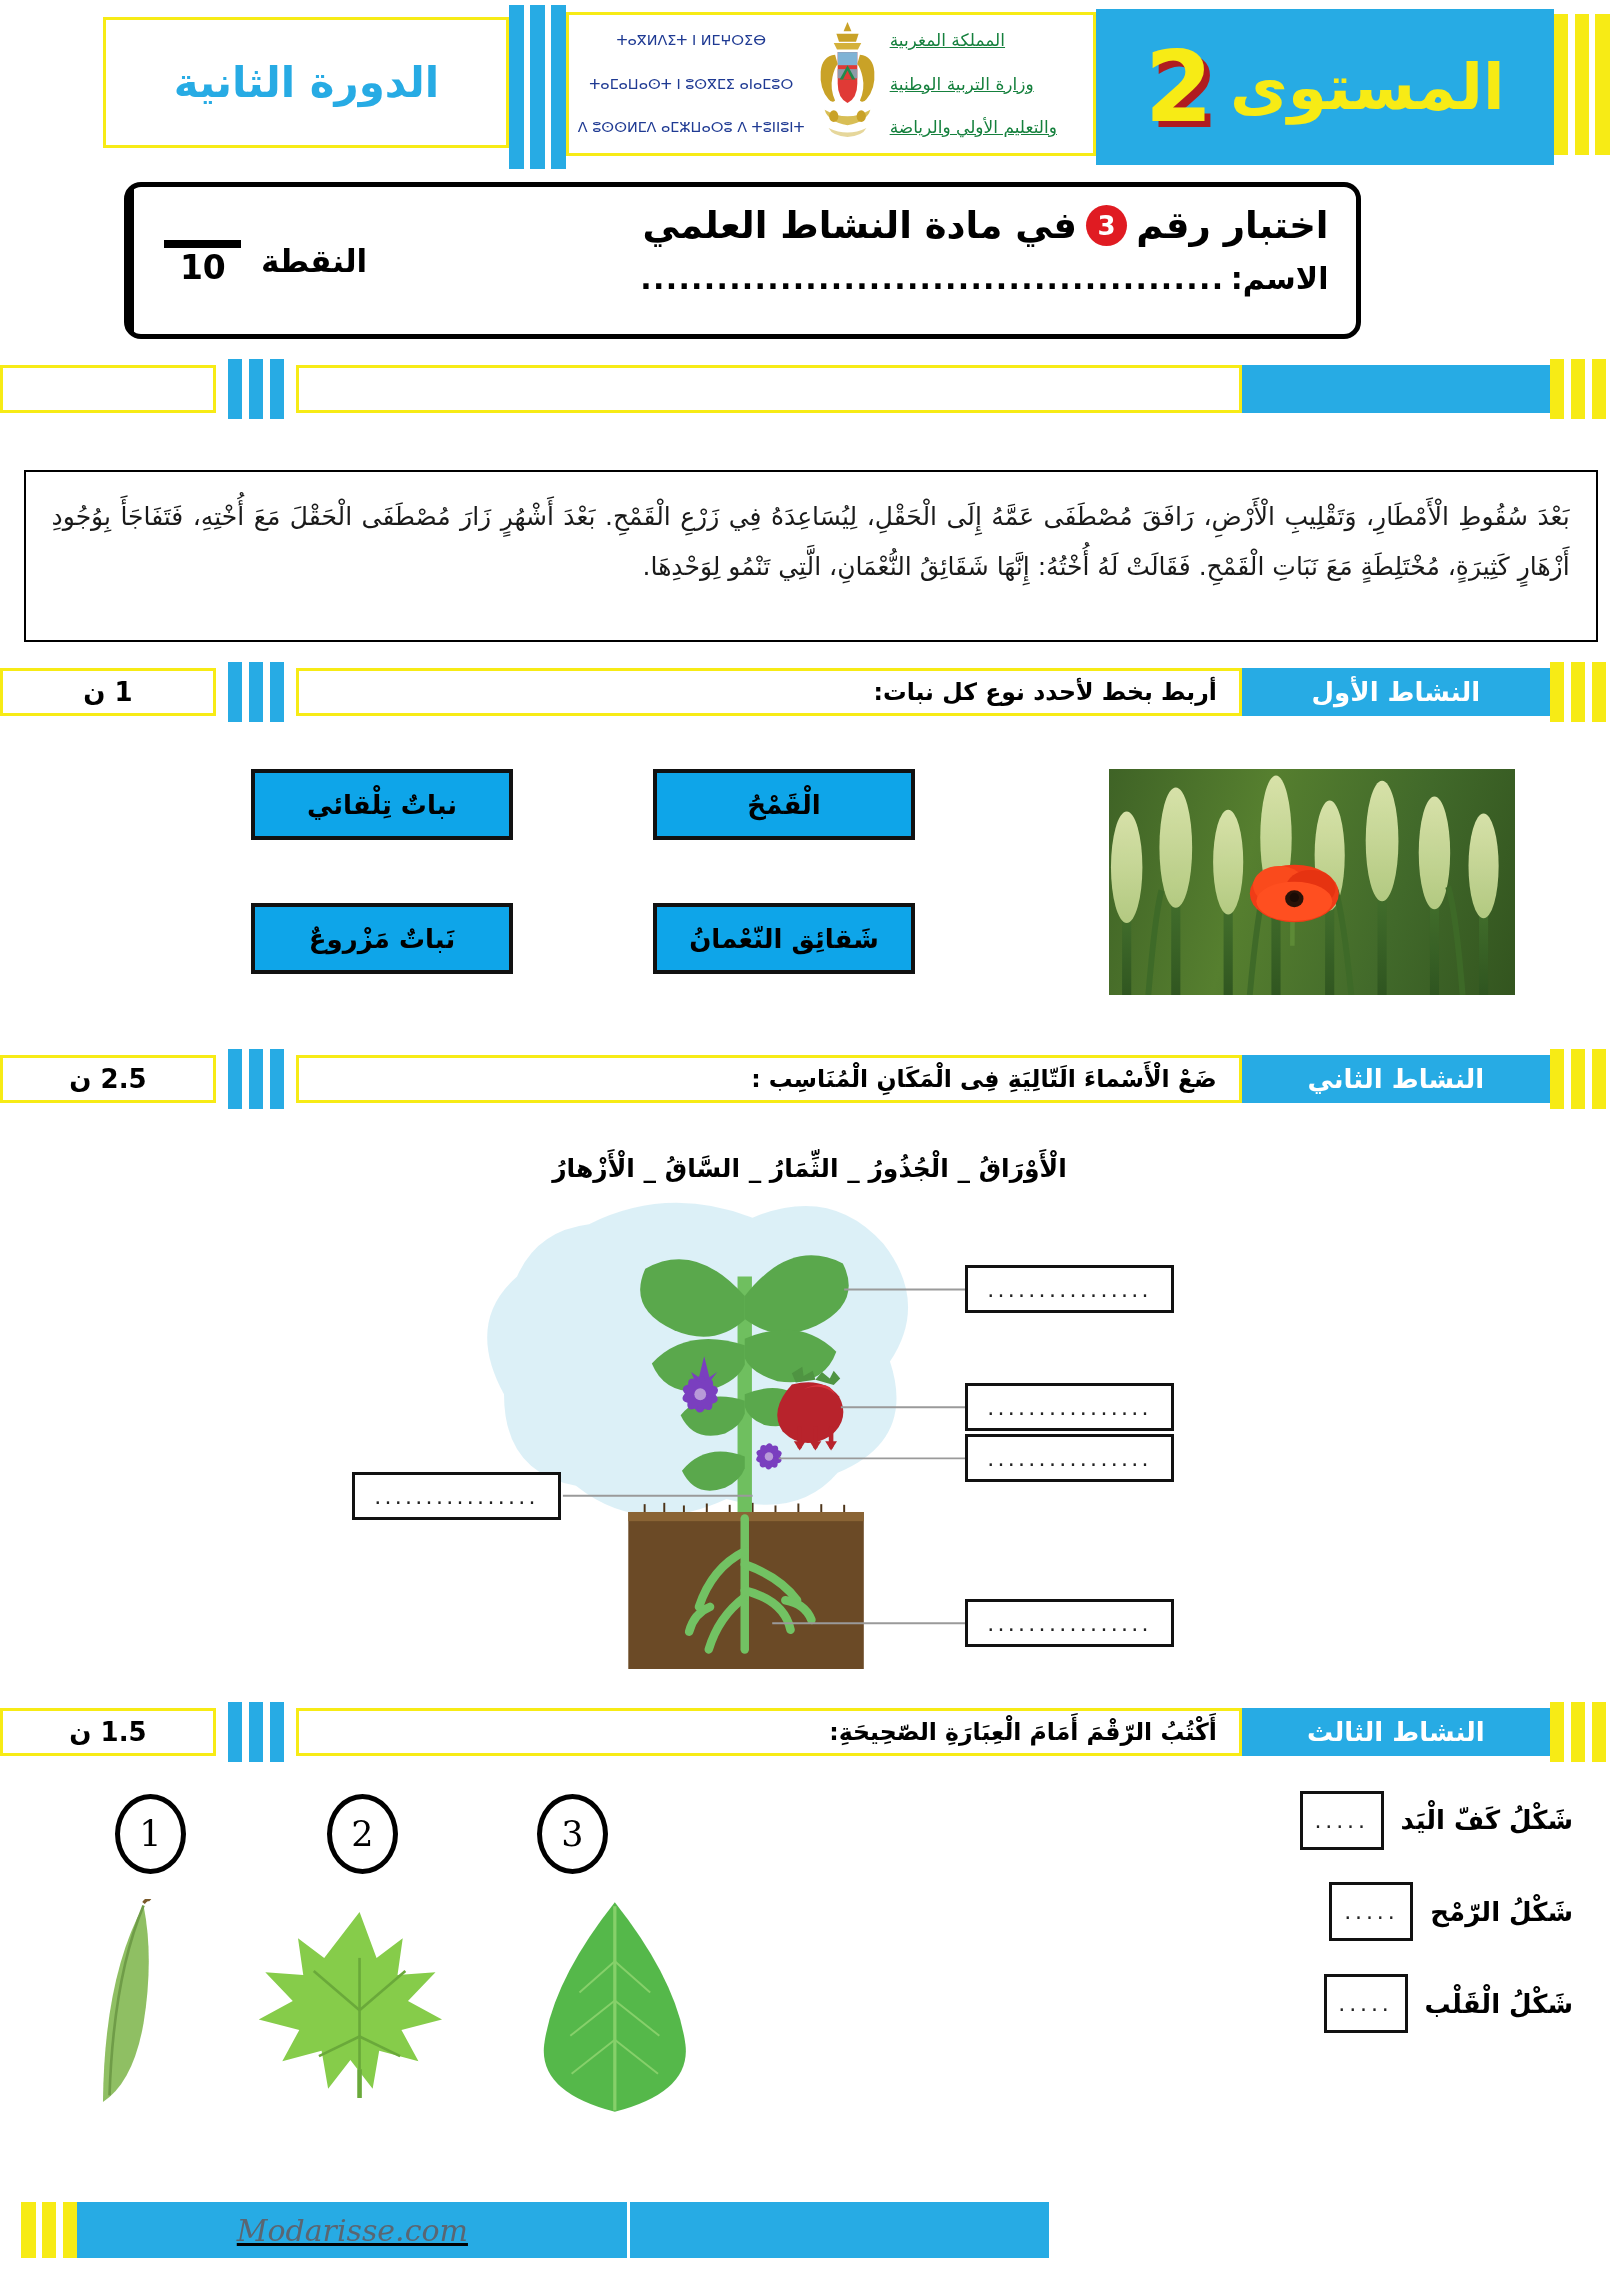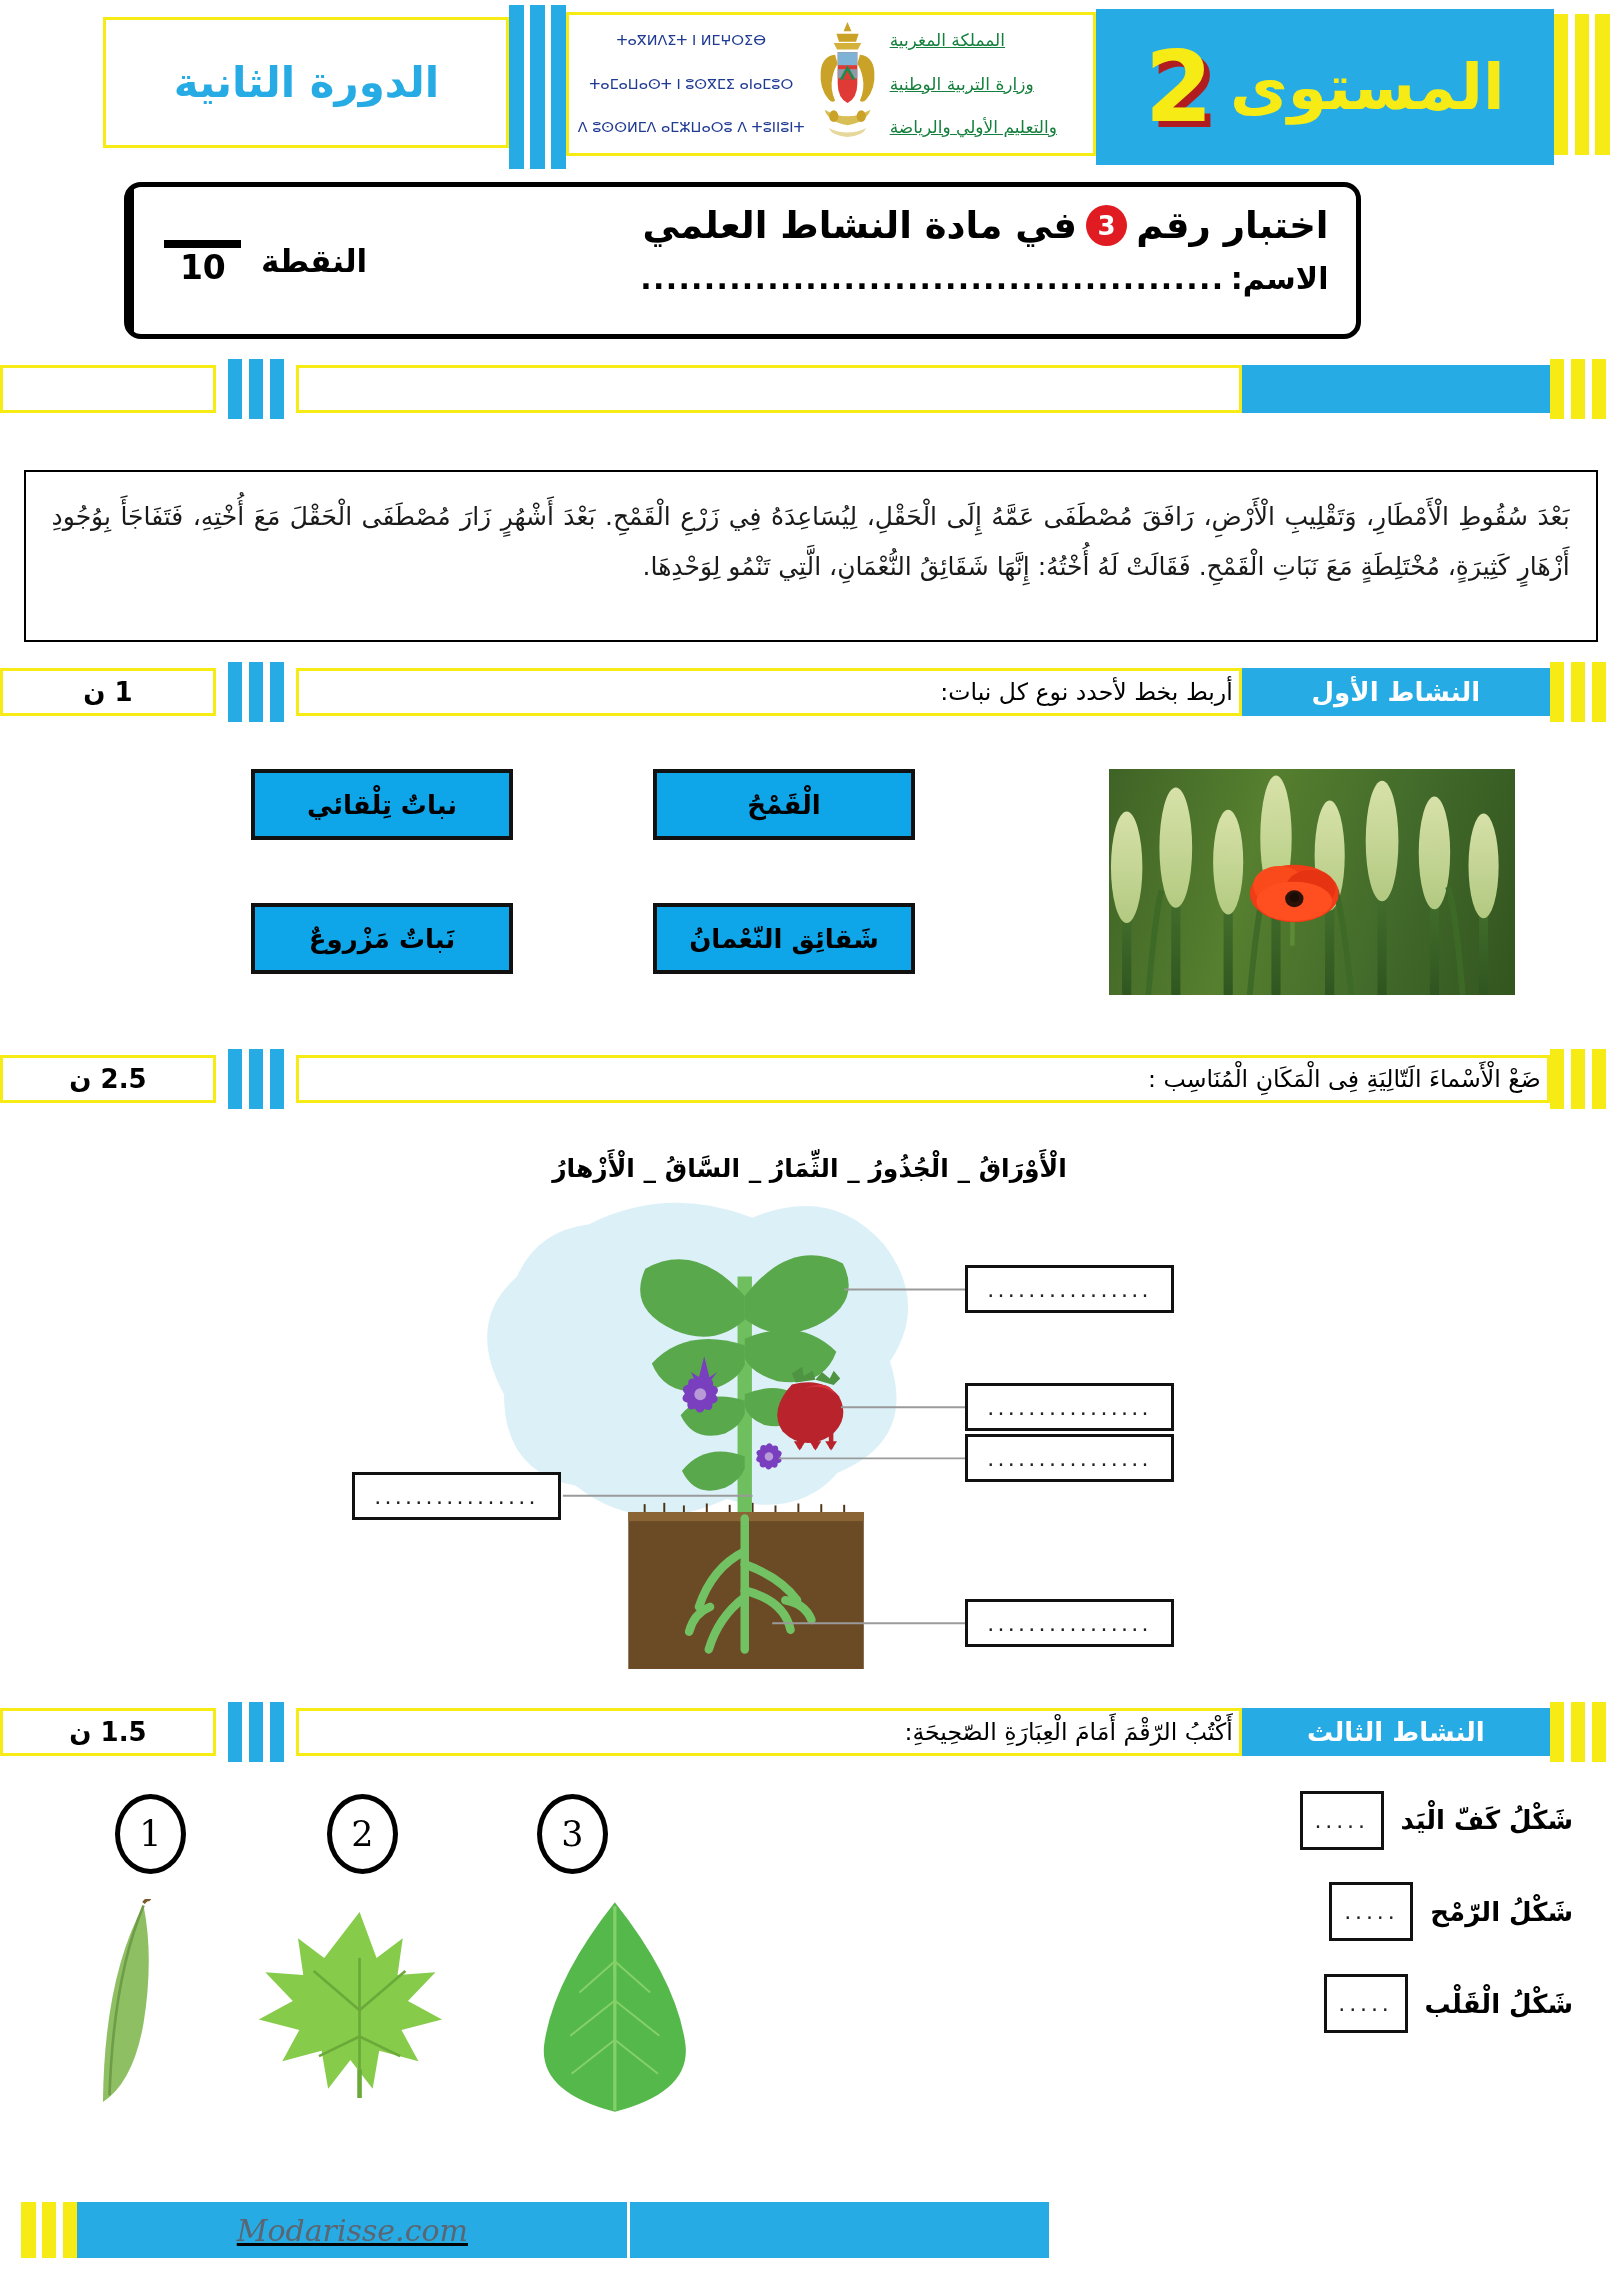--- a/index.html
+++ b/index.html
@@ -103,21 +103,21 @@
     display: flex; align-items: center; direction: rtl;
   }
   .band-blue-tab {
     width: 308px; height: 48px; background: #27abe4;
     display: flex; align-items: center; justify-content: center;
     color: #fff; font-size: 26px; font-weight: bold;
   }
   .band-instr {
     flex: 1; height: 48px; border: 3.3px solid #f7eb15; background: #fff;
     display: flex; align-items: center; justify-content: flex-start;
-    padding: 0 6px; font-size: 23.6px; font-weight: normal; color: #000;
+    padding: 0 22px; font-size: 23.6px; font-weight: bold; color: #000;
     white-space: nowrap;
   }
   .band-mid-stripes { height: 60px; margin: 0 11.8px; }
   .band-points {
     width: 216px; height: 48px; border: 3.3px solid #f7eb15; background: #fff;
     display: flex; align-items: center; justify-content: center;
     font-size: 26px; font-weight: bold; color: #000;
   }
   .band-lead-stripes { height: 60px; margin-right: 13px; }
 
@@ -373,20 +373,21 @@
     </svg>
   </div>
 </div>
 
 <div class="band" style="top:1049px;">
   <div class="stripes band-lead-stripes">
     <i class="stripe-yellow"></i>
     <i class="stripe-yellow"></i>
     <i class="stripe-yellow"></i>
   </div>
+  <div class="band-blue-tab">النشاط الثاني</div>
   <div class="band-instr">ضَعْ الْأَسْماءَ الَتّالِيَةِ فِى الْمَكَانِ الْمُنَاسِب :</div>
   <div class="stripes band-mid-stripes">
     <i class="stripe-blue"></i>
     <i class="stripe-blue"></i>
     <i class="stripe-blue"></i>
   </div>
   <div class="band-points">2.5 ن</div>
 </div>
 
 <div class="wordlist">الْأَوْرَاقُ _ الْجُذُورُ _ الثِّمَارُ _ السَّاقُ _ الْأَزْهارُ</div>

